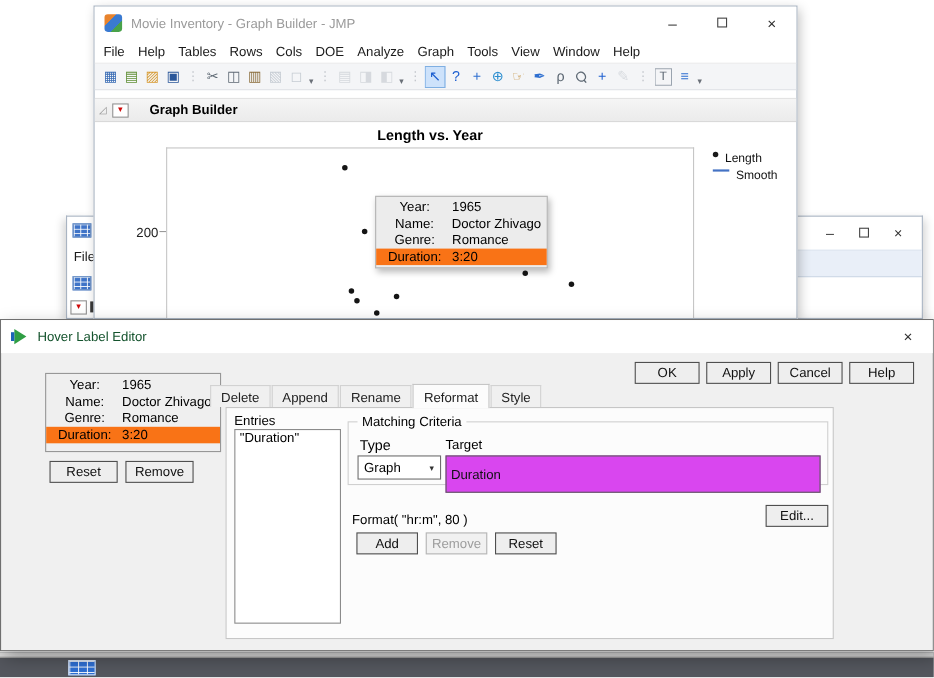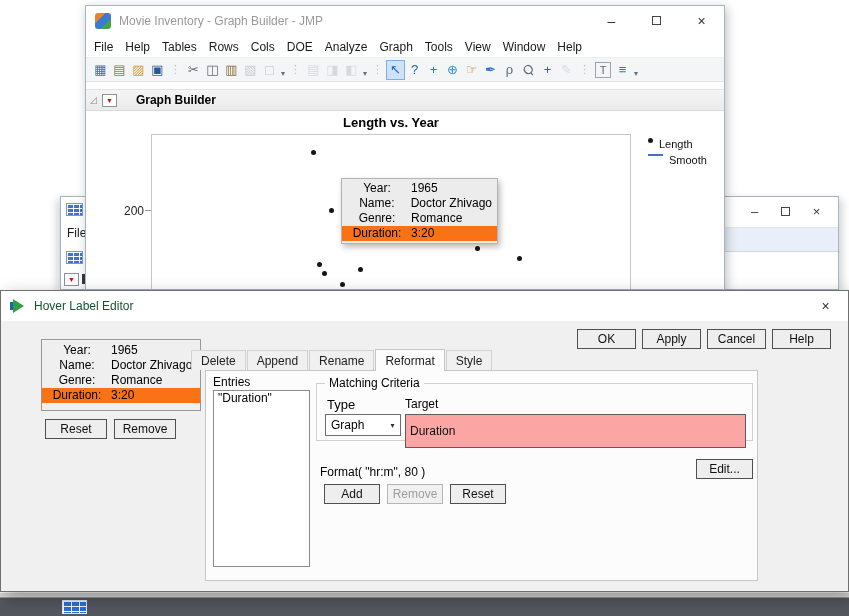--- a/index.html
+++ b/index.html
@@ -77,21 +77,21 @@
 .entries-label{position:absolute;left:7px;top:4px;font-size:12px}
 .entries-list{position:absolute;left:7px;top:19px;width:97px;height:177px;background:#fff;border:1px solid #8b8b8b;font-size:12px;overflow:hidden}
 .entry-item{padding:1px 4px}
 .mc-group{position:absolute;left:110px;top:12px;width:437px;height:58px;border:1px solid #d0d0d0}
 .mc-legend{position:absolute;left:8px;top:-8px;background:#fcfcfc;padding:0 4px;font-size:12px}
 .mc-type-label{position:absolute;left:10px;top:13px;font-size:13px}
 .mc-target-label{position:absolute;left:88px;top:13px;font-size:12px}
 .combo{position:absolute;left:8px;top:30px;width:76px;height:22px;background:#fff;border:1px solid #6e6e6e;display:flex;align-items:center;font-size:12px}
 .combo-value{flex:1;padding-left:5px}
 .combo-arrow{width:15px;text-align:center;font-size:8px;color:#333}
-.target-input{position:absolute;left:88px;top:30px;width:341px;height:22px;background:#fca5a5;border:1px solid #5d5d5d;font-size:12px;padding:16px 4px;font-family:inherit;color:#111}
+.target-input{position:absolute;left:88px;top:30px;width:341px;height:22px;background:#d946ef;border:1px solid #5d5d5d;font-size:12px;padding:16px 4px;font-family:inherit;color:#111}
 .format-row{position:absolute;left:114px;top:94px;font-size:12px}
 .edit-btn{position:absolute;left:490px;top:88px;width:57px;padding:0}
 .action-row{position:absolute;left:118px;top:113px;display:flex;gap:7px}
 .action-row .btn{width:56px;padding:0}
 .side-btns{position:absolute;right:17px;top:38px;display:flex;flex-direction:row;gap:6px}
 .side-btns .btn{width:59px;padding:0}
 
 
 #bottom-window{position:absolute;left:0;top:593px;width:849px;height:23px;background:#54575e;z-index:0}
 #bottom-window .lightstrip{height:5px;background:#dcdcdc;border-bottom:1px solid #9a9a9a}

